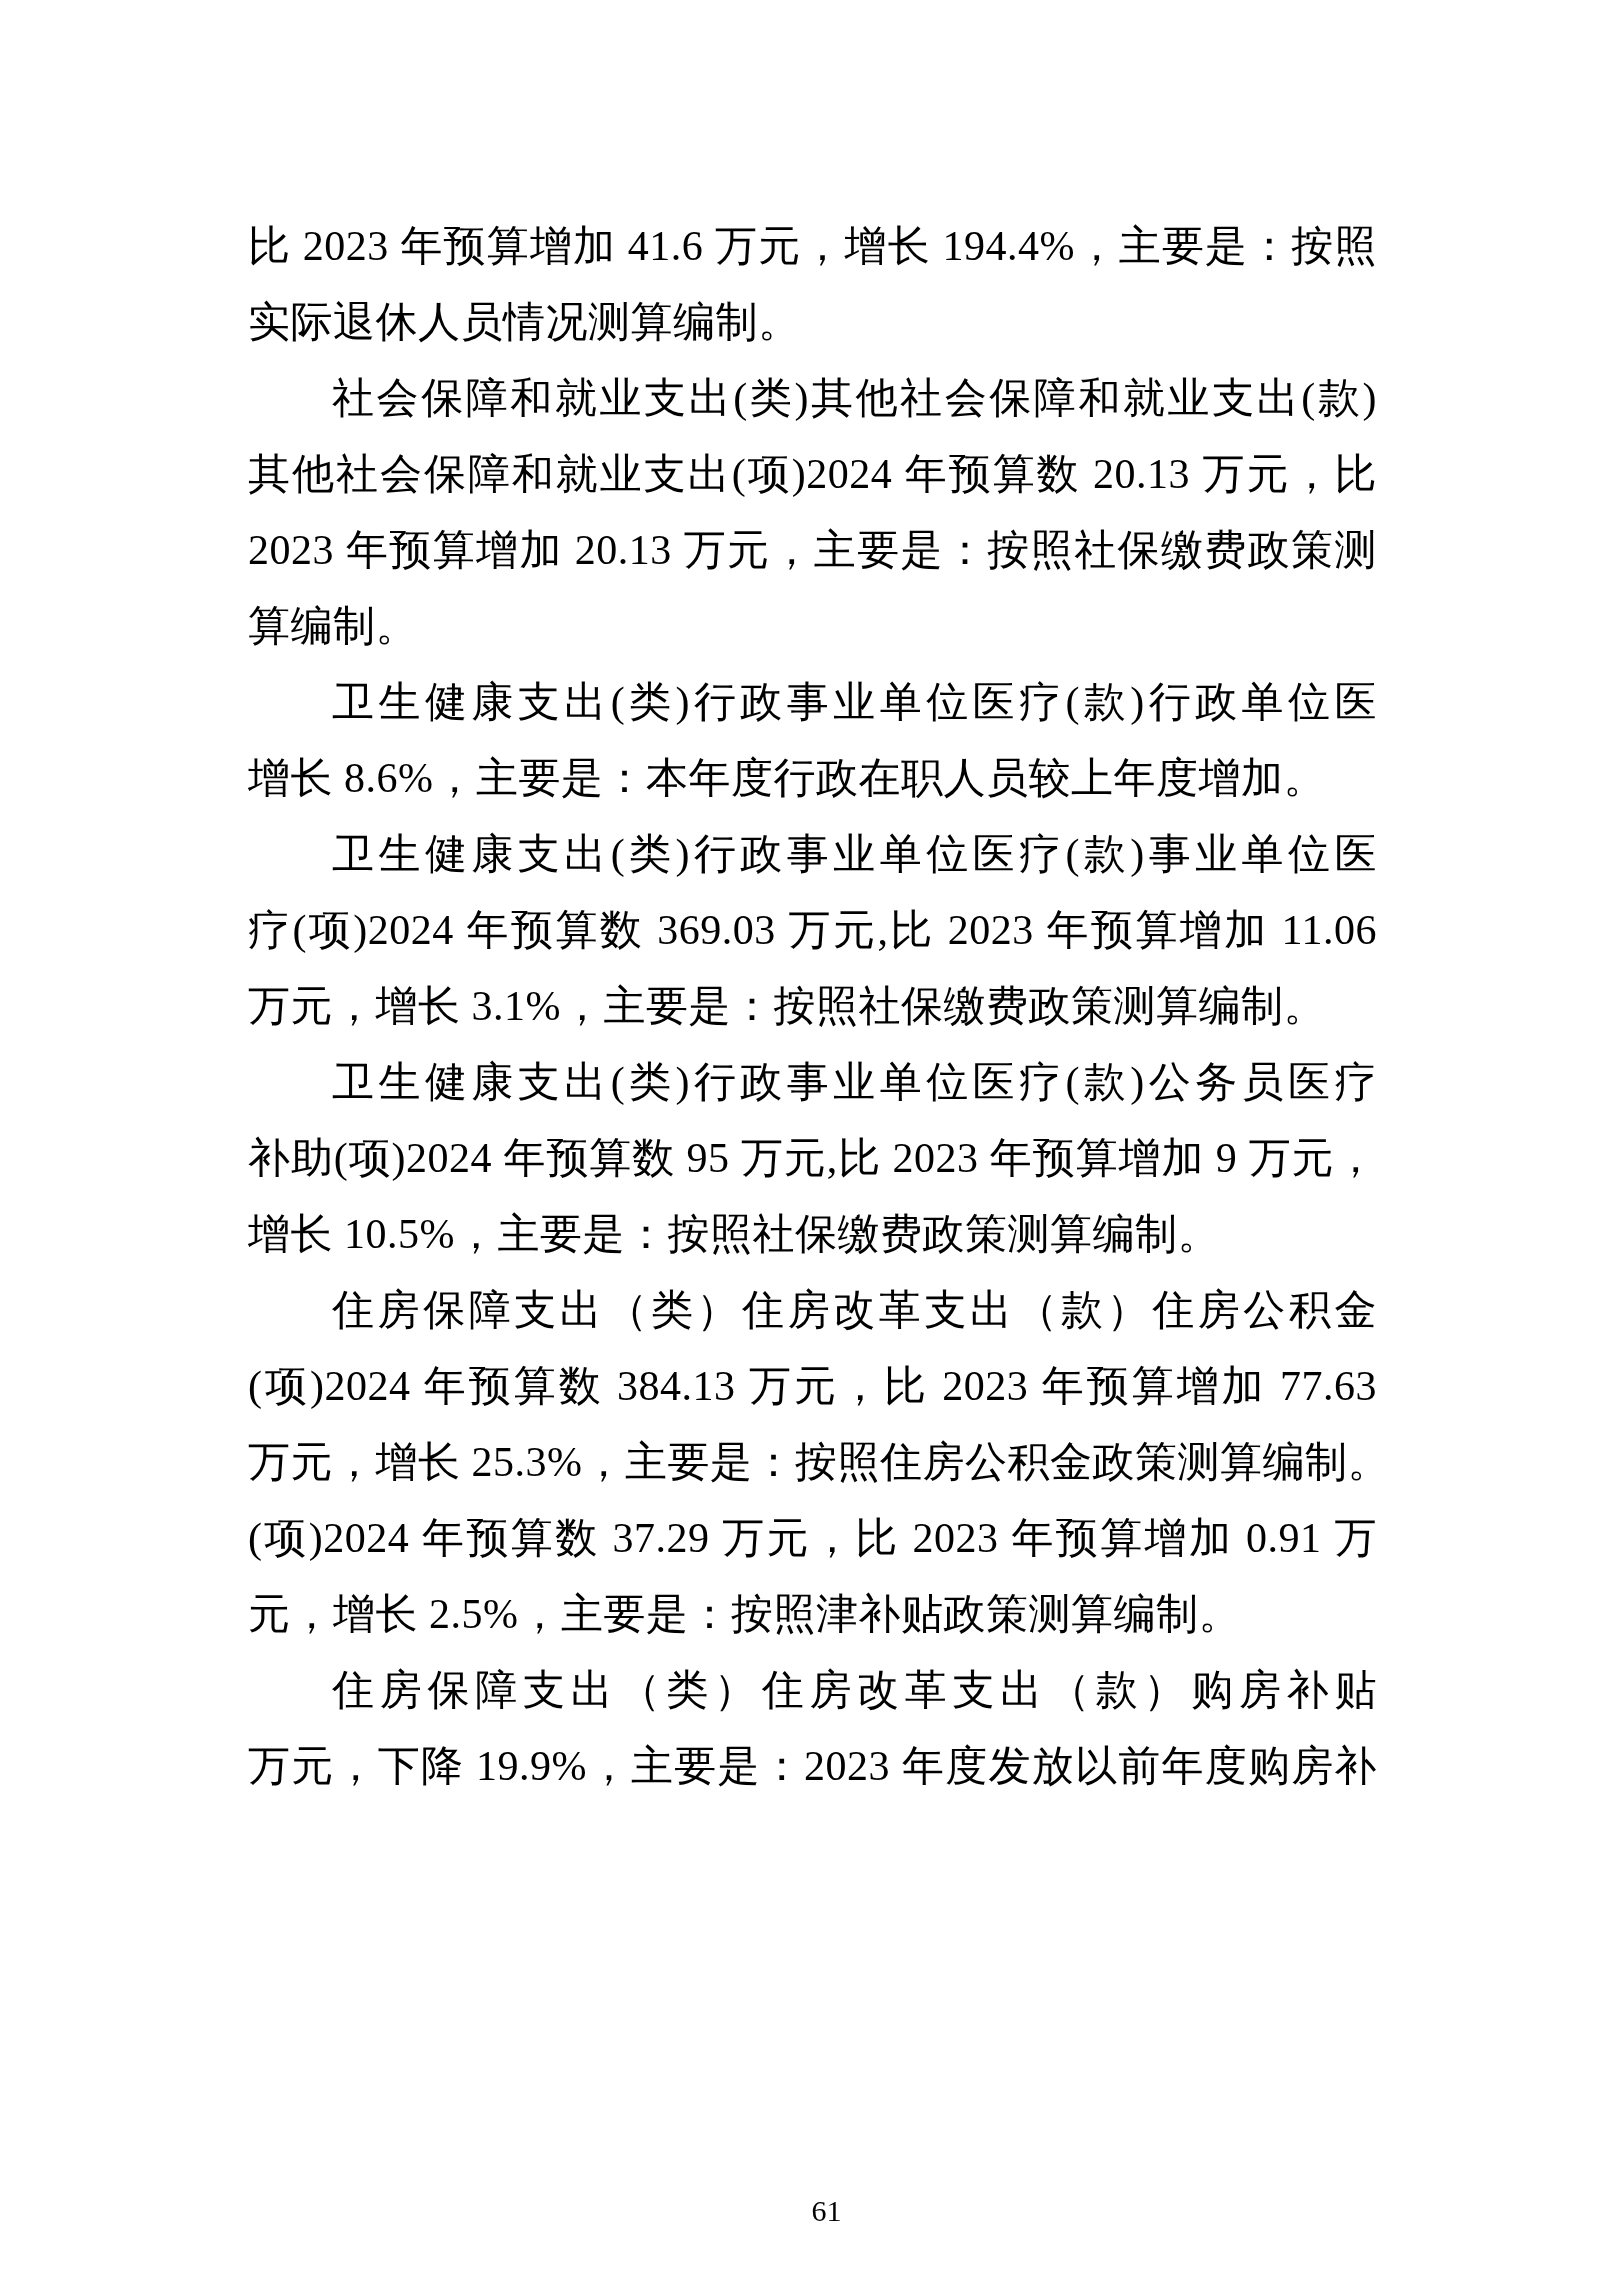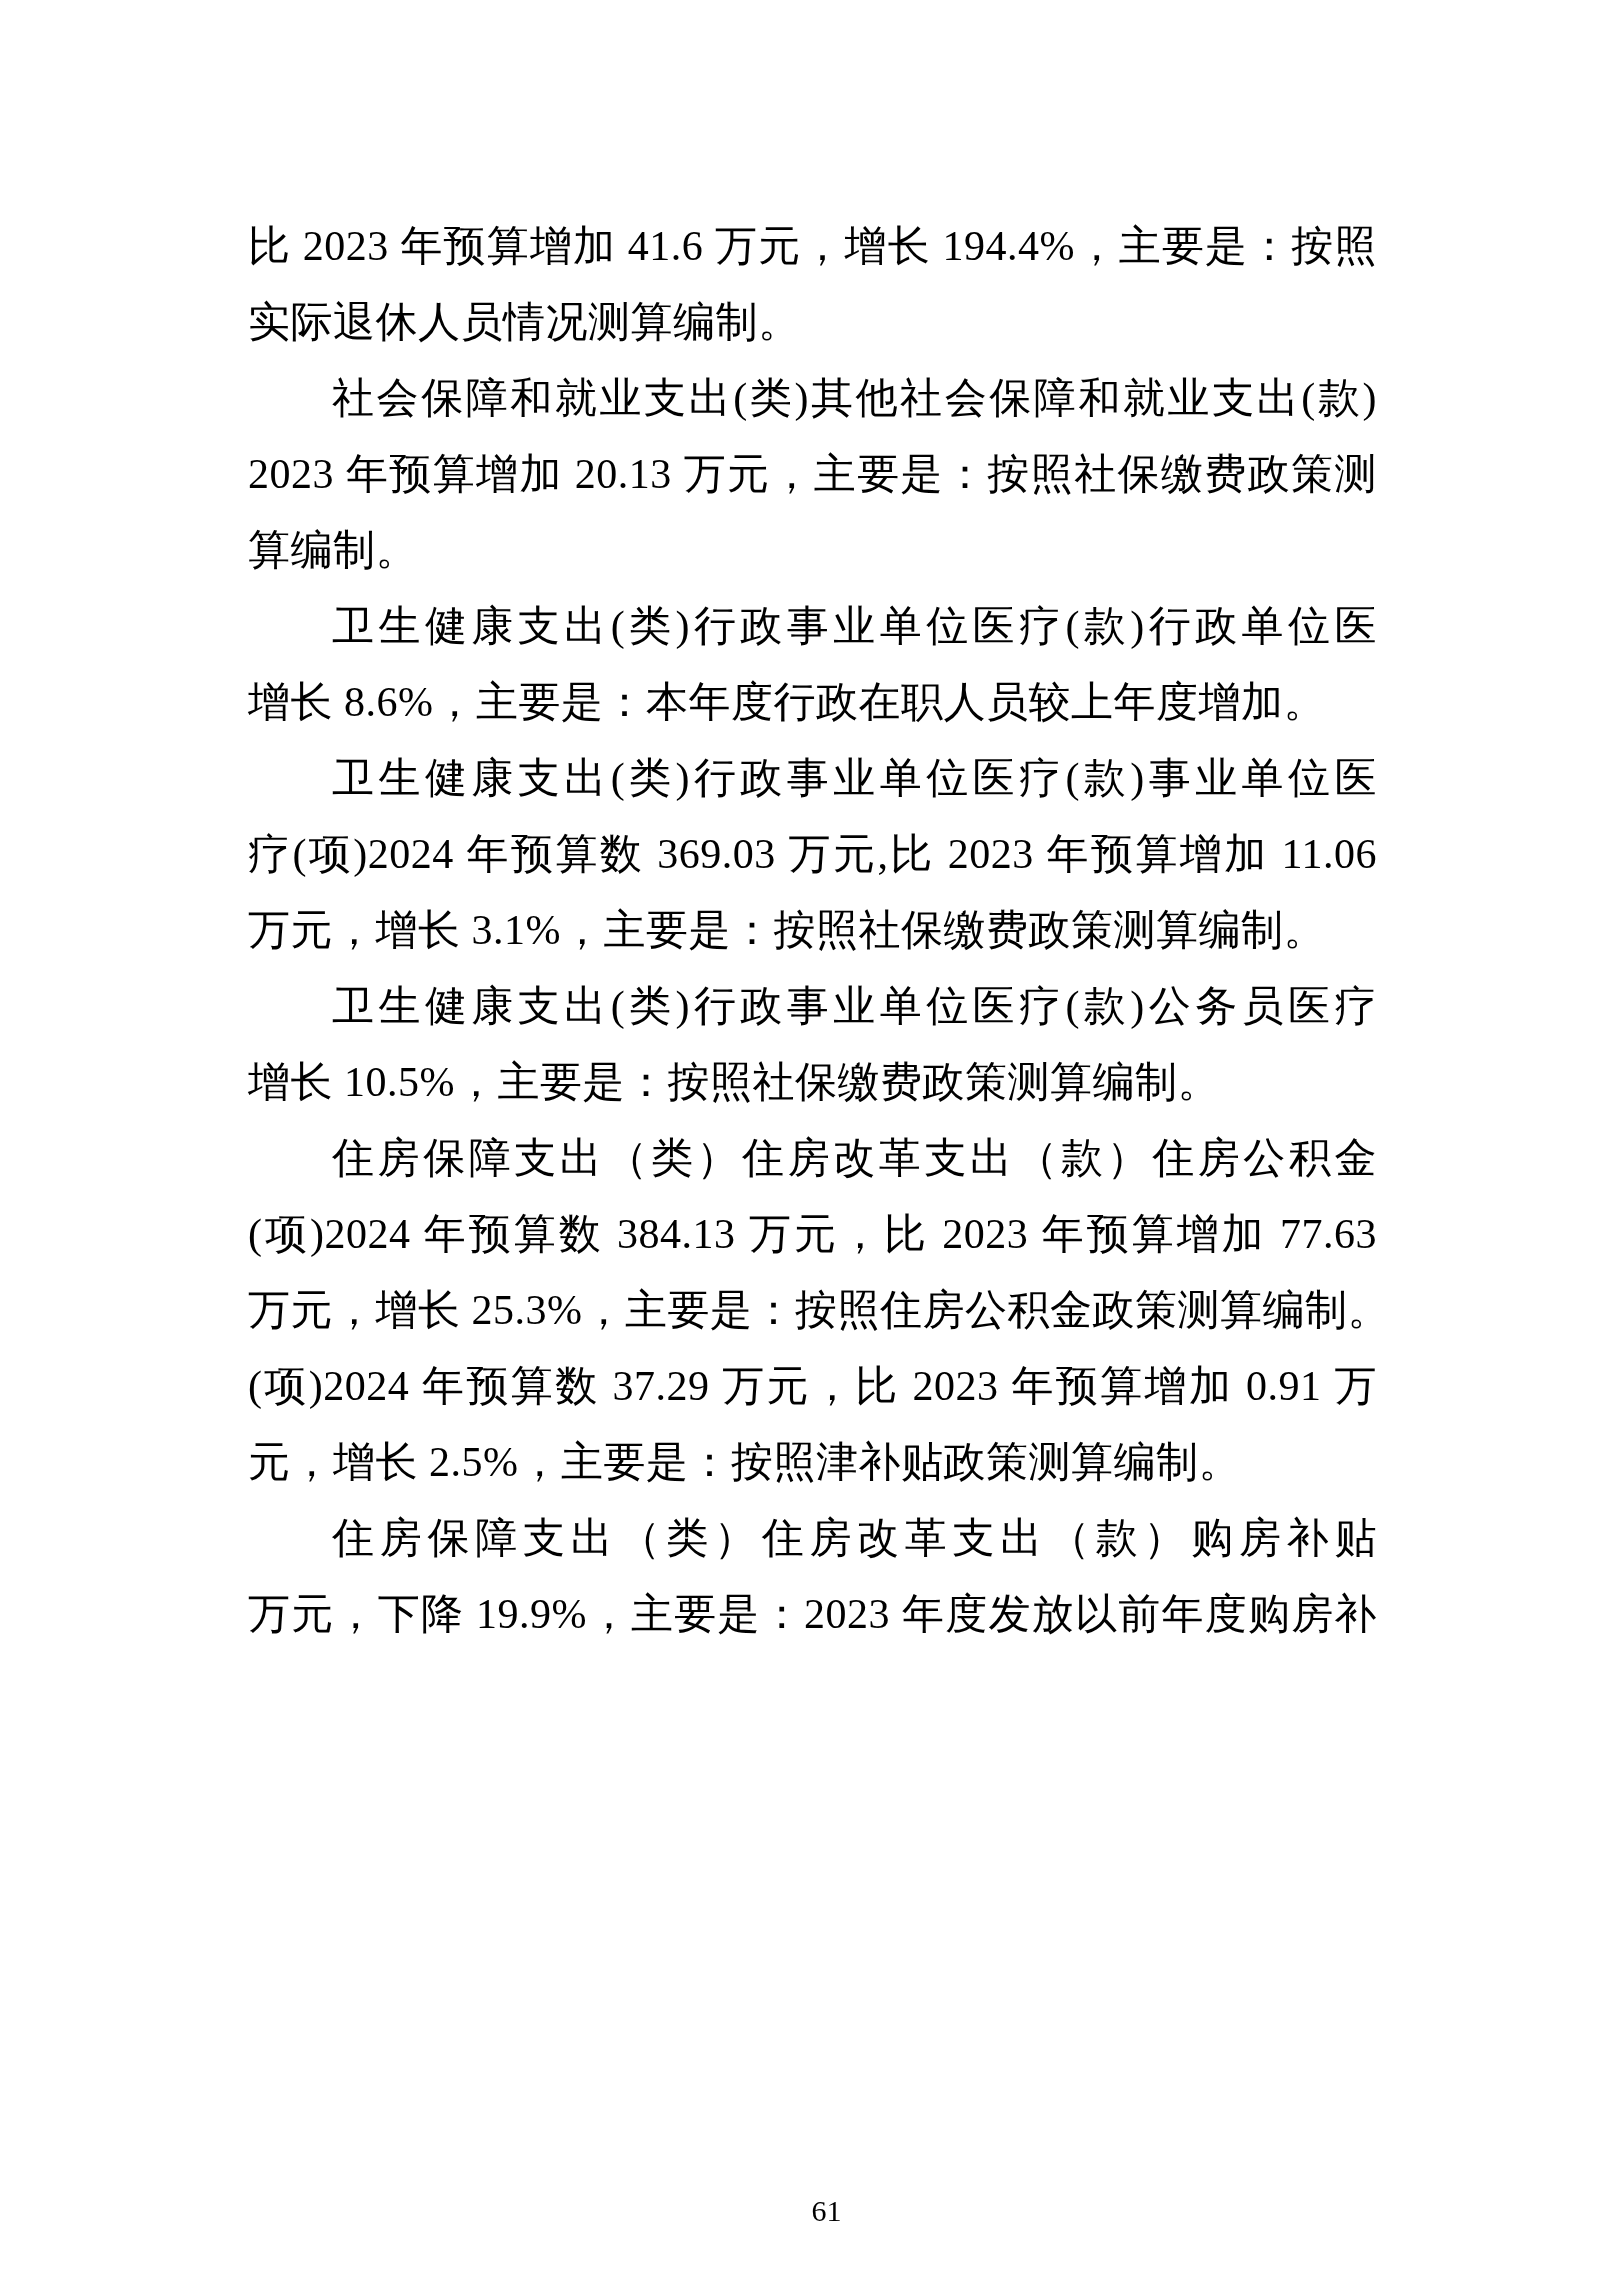--- a/index.html
+++ b/index.html
@@ -52,28 +52,30 @@
   }
 </style>
 </head>
 <body>
 
 <div class="page">
   <div class="text-block" id="lines">
       <div class="line justify">比 2023 年预算增加 41.6 万元，增长 194.4%，主要是：按照</div>
       <div class="line">实际退休人员情况测算编制。</div>
       <div class="line indent justify">社会保障和就业支出(类)其他社会保障和就业支出(款)</div>
+      <div class="line justify">其他社会保障和就业支出(项)2024 年预算数 20.13 万元，比</div>
       <div class="line justify">2023 年预算增加 20.13 万元，主要是：按照社保缴费政策测</div>
       <div class="line">算编制。</div>
       <div class="line indent justify">卫生健康支出(类)行政事业单位医疗(款)行政单位医</div>
       <div class="line">增长 8.6%，主要是：本年度行政在职人员较上年度增加。</div>
       <div class="line indent justify">卫生健康支出(类)行政事业单位医疗(款)事业单位医</div>
       <div class="line justify">疗(项)2024 年预算数 369.03 万元,比 2023 年预算增加 11.06</div>
       <div class="line">万元，增长 3.1%，主要是：按照社保缴费政策测算编制。</div>
       <div class="line indent justify">卫生健康支出(类)行政事业单位医疗(款)公务员医疗</div>
+      <div class="line justify">补助(项)2024 年预算数 95 万元,比 2023 年预算增加 9 万元，</div>
       <div class="line">增长 10.5%，主要是：按照社保缴费政策测算编制。</div>
       <div class="line indent justify">住房保障支出（类）住房改革支出（款）住房公积金</div>
       <div class="line justify">(项)2024 年预算数 384.13 万元，比 2023 年预算增加 77.63</div>
       <div class="line">万元，增长 25.3%，主要是：按照住房公积金政策测算编制。</div>
       <div class="line justify">(项)2024 年预算数 37.29 万元，比 2023 年预算增加 0.91 万</div>
       <div class="line">元，增长 2.5%，主要是：按照津补贴政策测算编制。</div>
       <div class="line indent justify">住房保障支出（类）住房改革支出（款）购房补贴</div>
       <div class="line justify">万元，下降 19.9%，主要是：2023 年度发放以前年度购房补</div>
     </div>
   <div class="page-number">61</div>

